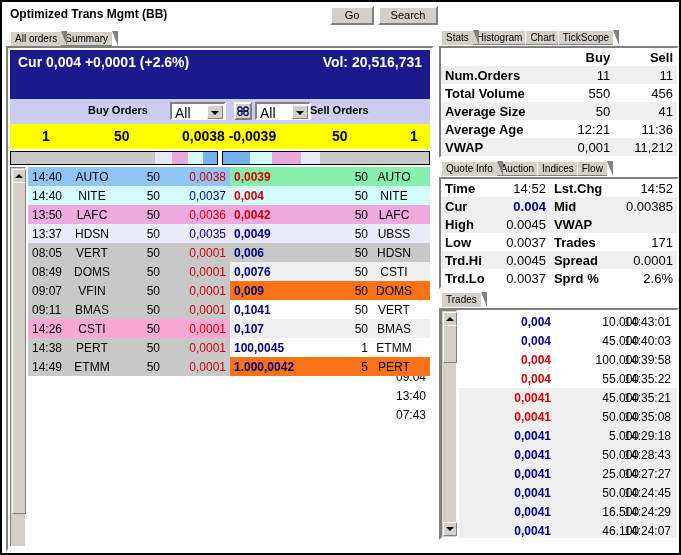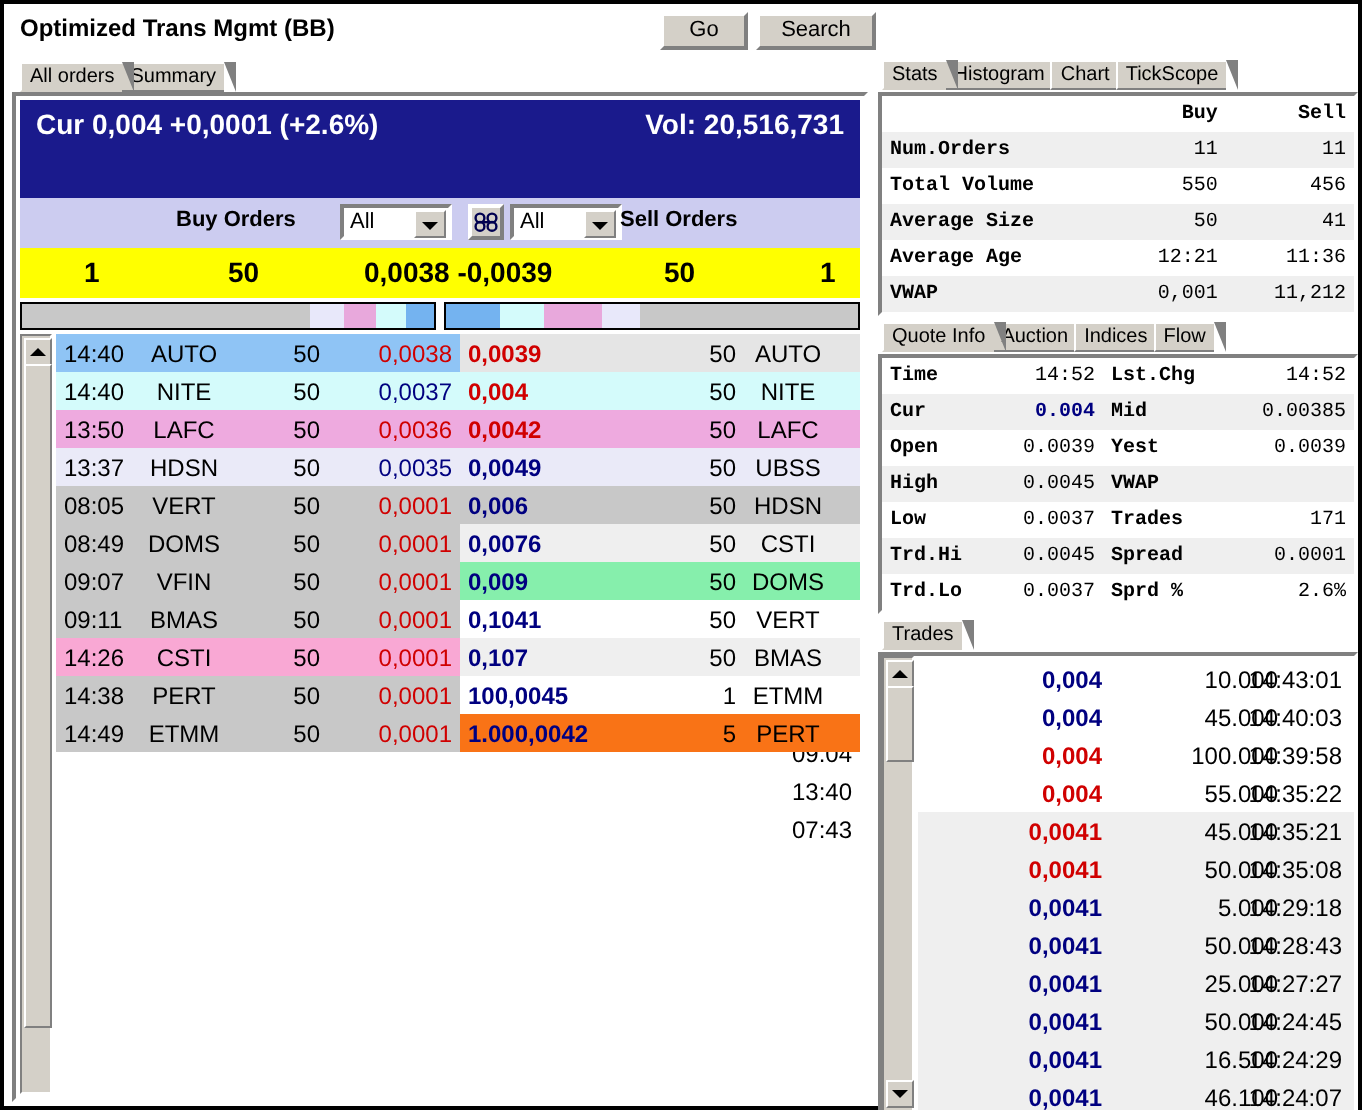--- a/index.html
+++ b/index.html
@@ -100,21 +100,21 @@
   }
   .oc-lbl{position:absolute;top:5px;font-size:11px;font-weight:bold;color:#000;white-space:nowrap;}
   #buy-orders-label{left:78px;}
   #sell-orders-label{left:300px;}
   .combo{
     position:absolute;top:3px;height:18px;width:56px;
     box-sizing:border-box;
     background:#ffffff;
     border:2px solid;
     border-color:#808080 #ffffff #ffffff #808080;
-    font-size:11px;color:#000;
+    font-size:14px;color:#000;
   }
   .combo .cv{position:absolute;left:3px;top:1px;}
   .combo .cbtn{
     position:absolute;right:1px;top:1px;width:14px;height:12px;
     background:#d4d0c8;
     border:1px solid;
     border-color:#ffffff #808080 #808080 #ffffff;
   }
   .combo .cbtn:after{
     content:"";position:absolute;left:3px;top:5px;
@@ -219,21 +219,21 @@
   
   .right-col{position:absolute;left:437px;top:28px;width:240px;}
 
   .panel{
     position:relative;
     box-sizing:border-box;
     border:2px solid;
     border-color:#808080 #ffffff #ffffff #808080;
     background:#ffffff;
   }
-  table.grid{border-collapse:collapse;width:100%;font-size:10px;font-family:Liberation Mono, monospace;}
+  table.grid{border-collapse:collapse;width:100%;font-size:13px;}
   table.grid td{padding:1px 4px;height:16px;white-space:nowrap;}
   .hdr-cell{font-weight:bold;text-align:right;}
   .lbl-cell{font-weight:bold;text-align:left;}
   .val-cell{text-align:right;}
   .zebra{background:#efefef;}
 
   
   .trades-area{position:relative;height:228px;background:#fff;overflow:hidden;}
   .trow{position:relative;height:19px;font-size:12px;}
   .trow span{position:absolute;top:3px;white-space:nowrap;}
@@ -316,21 +316,21 @@
       <div class="sb-thumb" style="height:330px;"></div>
     </div>
     <div class="orders-list" id="orders-list">
         <div class="orow">
           <div class="ohalf buy" style="background:#8fc4f5">
             <span class="o-time">14:40</span>
             <span class="o-mpid">AUTO</span>
             <span class="o-size">50</span>
             <span class="o-price red">0,0038</span>
           </div>
-          <div class="ohalf sell" style="background:#e5e5e5">
+          <div class="ohalf sell" style="background:#86efac">
             <span class="s-price red">0,0039</span>
             <span class="s-size">50</span>
             <span class="s-mpid">AUTO</span>
             <span class="s-time">14:51</span>
           </div>
         </div>
         <div class="orow">
           <div class="ohalf buy" style="background:#d4fbfb">
             <span class="o-time">14:40</span>
             <span class="o-mpid">NITE</span>
@@ -400,21 +400,21 @@
             <span class="s-time">07:51</span>
           </div>
         </div>
         <div class="orow">
           <div class="ohalf buy" style="background:#c8c8c8">
             <span class="o-time">09:07</span>
             <span class="o-mpid">VFIN</span>
             <span class="o-size">50</span>
             <span class="o-price red">0,0001</span>
           </div>
-          <div class="ohalf sell" style="background:#86efac">
+          <div class="ohalf sell" style="background:#f97316">
             <span class="s-price blue">0,009</span>
             <span class="s-size">50</span>
             <span class="s-mpid">DOMS</span>
             <span class="s-time">08:49</span>
           </div>
         </div>
         <div class="orow">
           <div class="ohalf buy" style="background:#c8c8c8">
             <span class="o-time">09:11</span>
             <span class="o-mpid">BMAS</span>
@@ -522,26 +522,20 @@
               <td class="val-cell blk" style="font-weight:normal">14:52</td>
               <td class="lbl-cell">Lst.Chg</td>
               <td class="val-cell">14:52</td>
             </tr>
             <tr class="zebra">
               <td class="lbl-cell">Cur</td>
               <td class="val-cell blue" style="font-weight:bold">0.004</td>
               <td class="lbl-cell">Mid</td>
               <td class="val-cell">0.00385</td>
             </tr>
-            <tr>
-              <td class="lbl-cell">Open</td>
-              <td class="val-cell blk" style="font-weight:normal">0.0039</td>
-              <td class="lbl-cell">Yest</td>
-              <td class="val-cell">0.0039</td>
-            </tr>
             <tr class="zebra">
               <td class="lbl-cell">High</td>
               <td class="val-cell blk" style="font-weight:normal">0.0045</td>
               <td class="lbl-cell">VWAP</td>
               <td class="val-cell"></td>
             </tr>
             <tr>
               <td class="lbl-cell">Low</td>
               <td class="val-cell blk" style="font-weight:normal">0.0037</td>
               <td class="lbl-cell">Trades</td>

